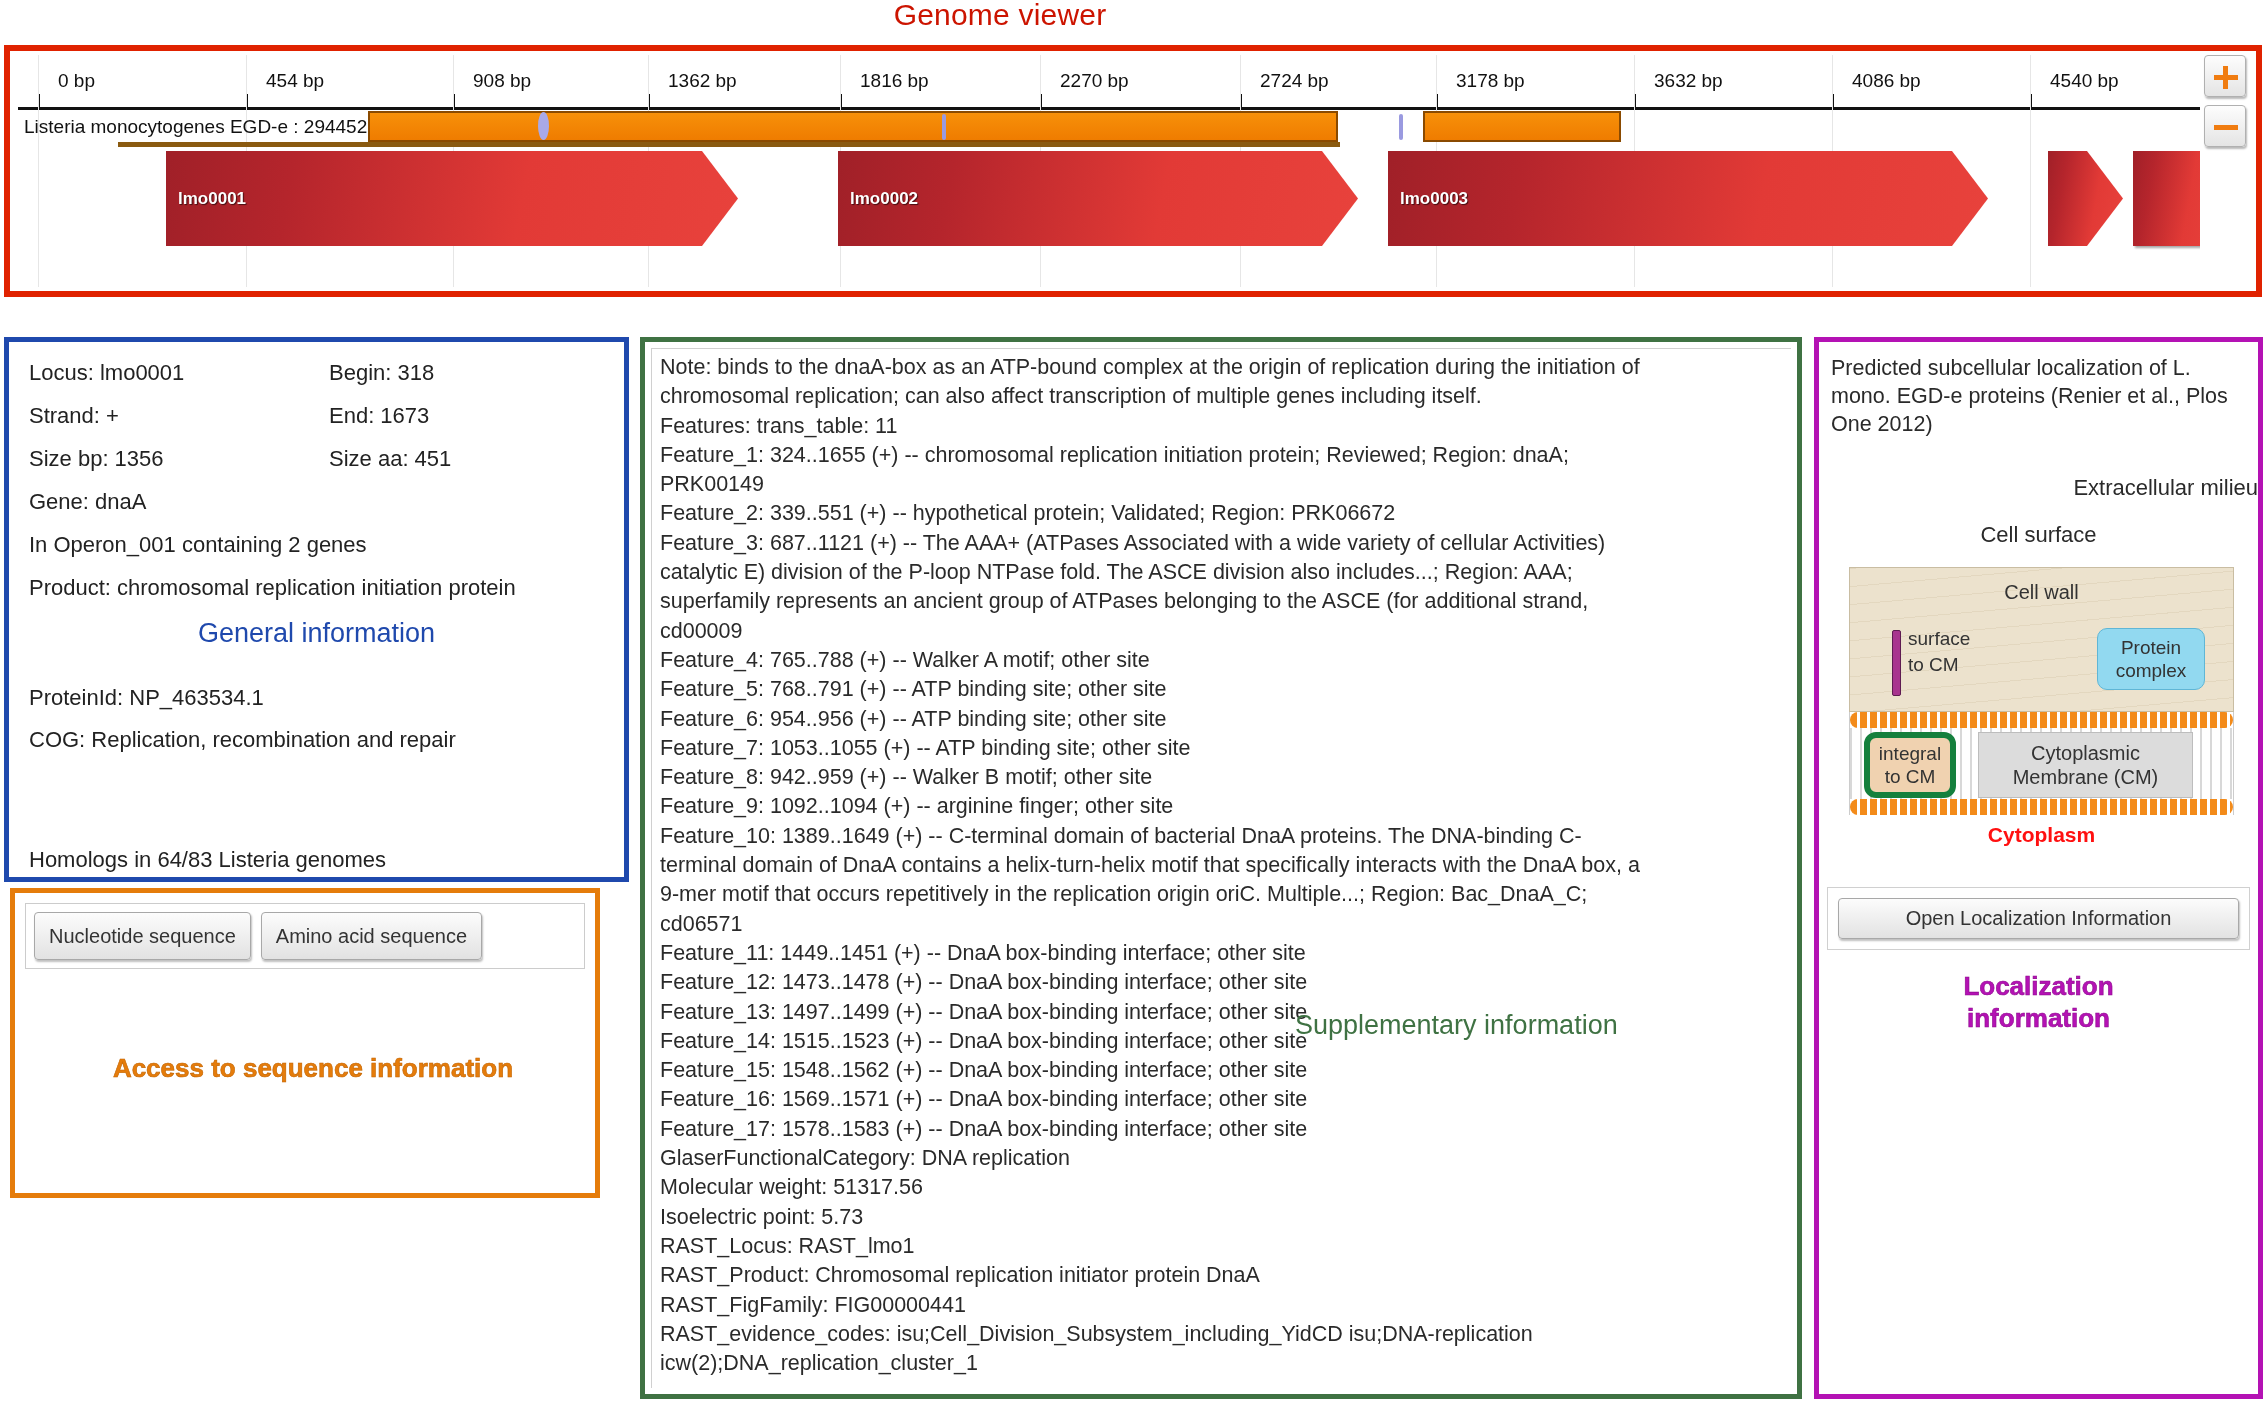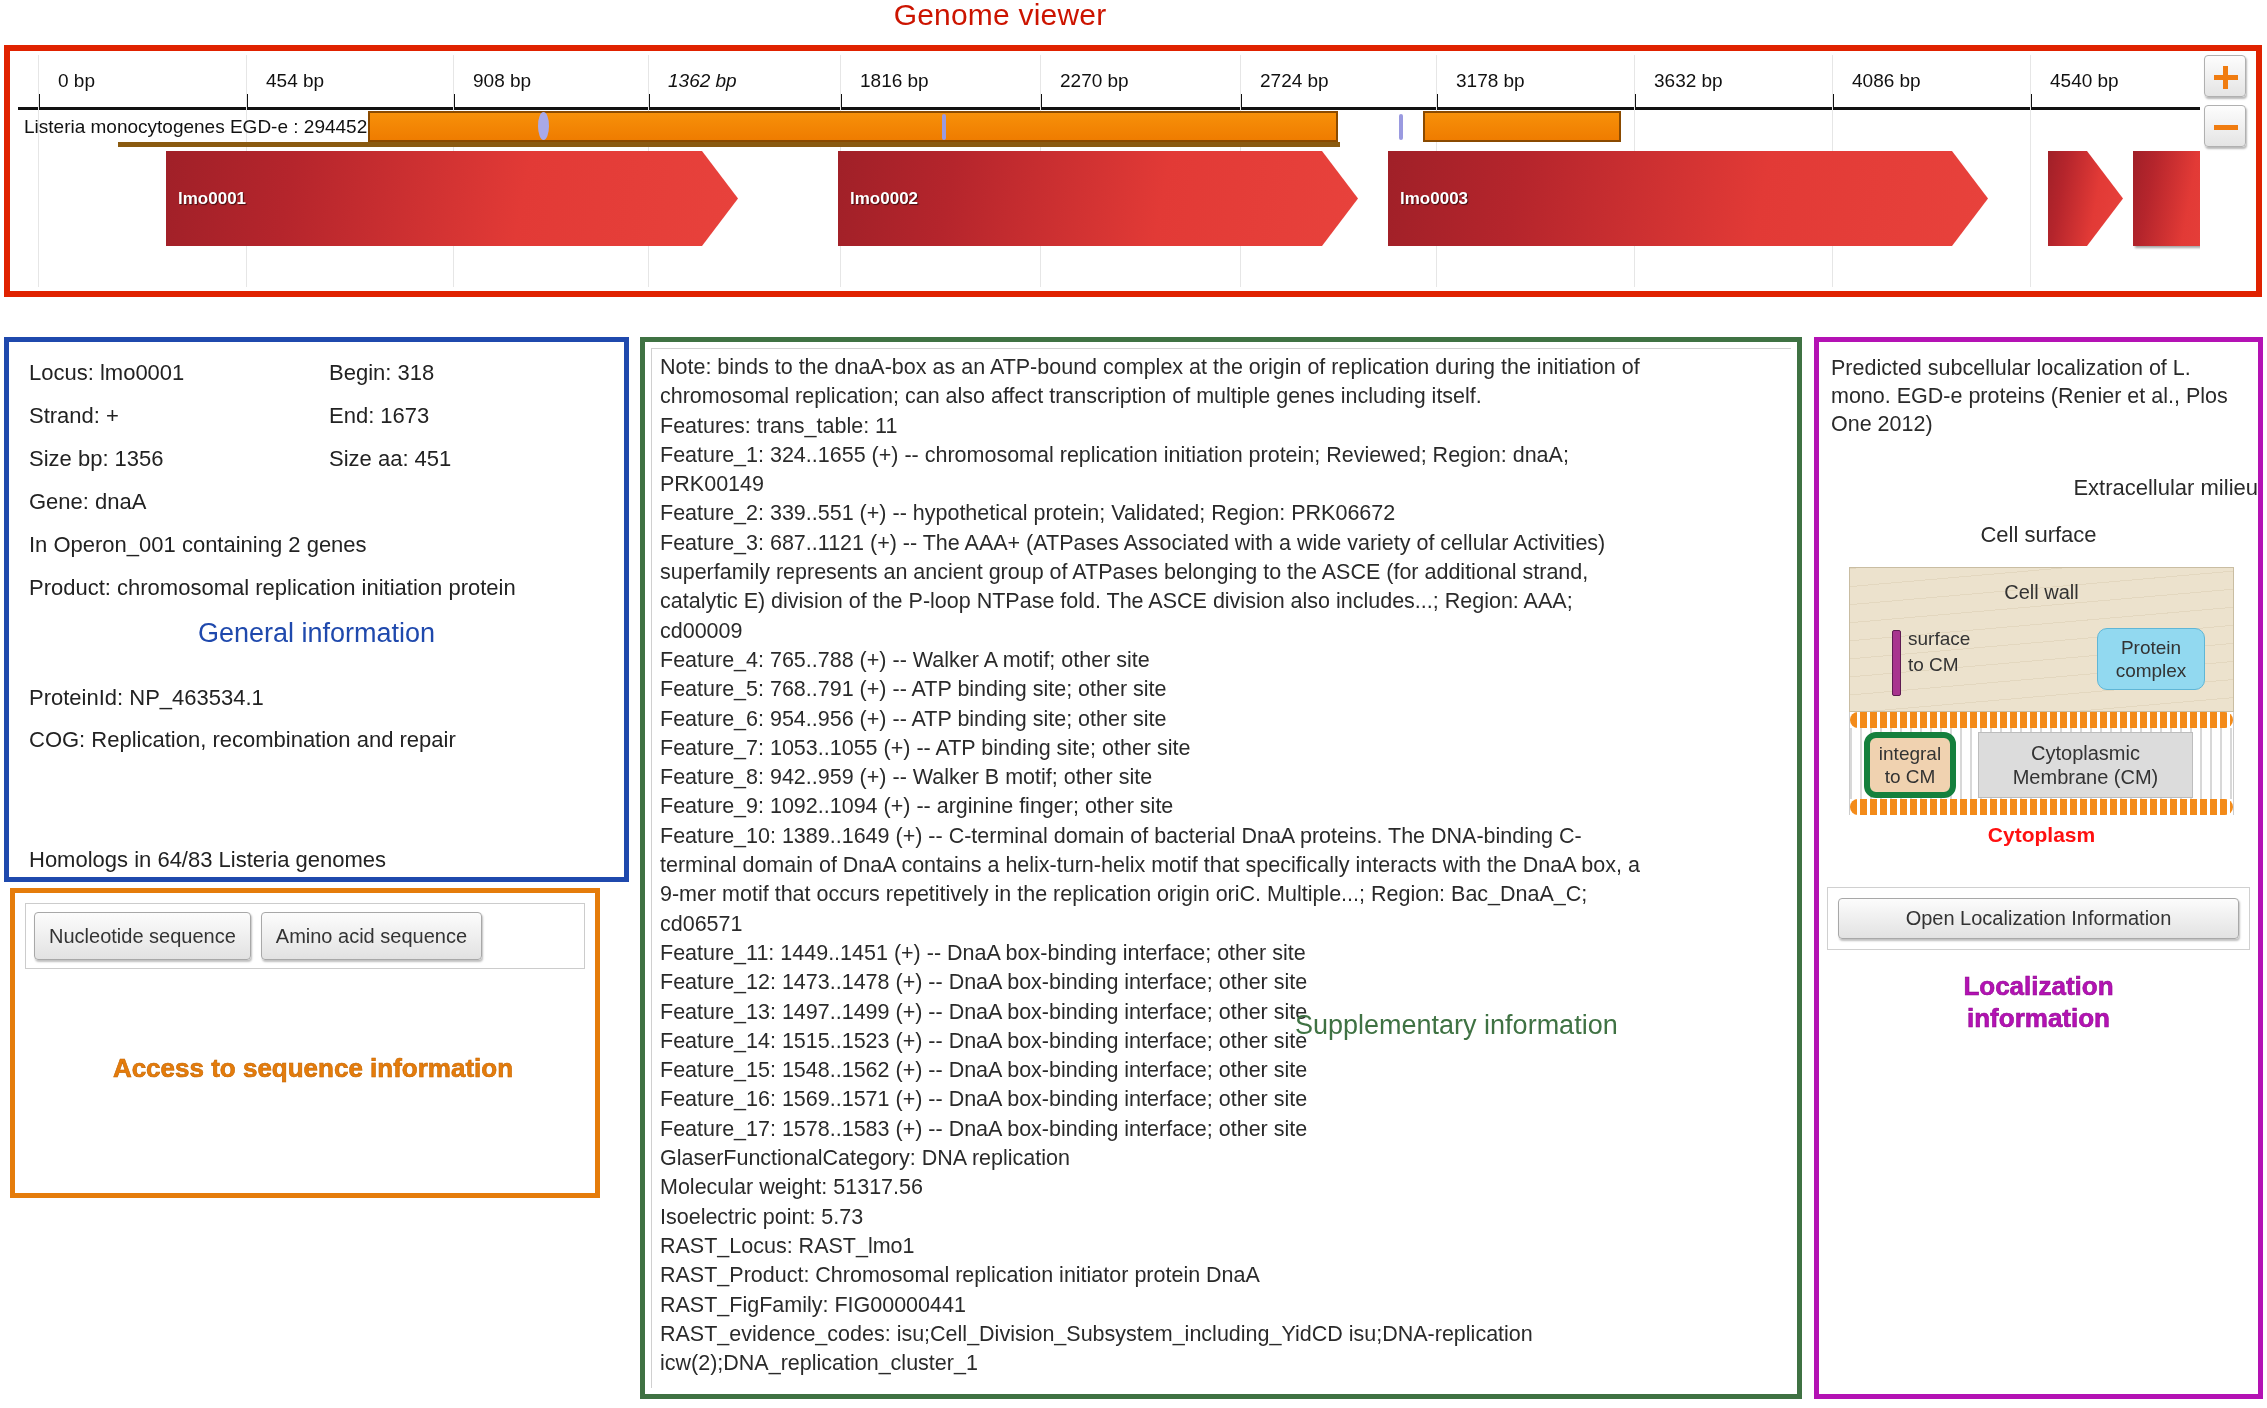--- a/index.html
+++ b/index.html
@@ -480,21 +480,21 @@
       <div class="gv-ruler">
         <div class="gv-ruler-line"></div>
         <div id="ruler-ticks">
             <div class="gv-tick" style="left: 20px;"></div>
             <div class="gv-tick-label" style="left: 24px;">0 bp</div>
             <div class="gv-tick" style="left: 228px;"></div>
             <div class="gv-tick-label" style="left: 232px;">454 bp</div>
             <div class="gv-tick" style="left: 435px;"></div>
             <div class="gv-tick-label" style="left: 439px;">908 bp</div>
             <div class="gv-tick" style="left: 630px;"></div>
-            <div class="gv-tick-label" style="left: 634px; font-style: italic;">1362 bp</div>
+            <div class="gv-tick-label" style="left: 634px;">1362 bp</div>
             <div class="gv-tick" style="left: 822px;"></div>
             <div class="gv-tick-label" style="left: 826px;">1816 bp</div>
             <div class="gv-tick" style="left: 1022px;"></div>
             <div class="gv-tick-label" style="left: 1026px;">2270 bp</div>
             <div class="gv-tick" style="left: 1222px;"></div>
             <div class="gv-tick-label" style="left: 1226px;">2724 bp</div>
             <div class="gv-tick" style="left: 1418px;"></div>
             <div class="gv-tick-label" style="left: 1422px;">3178 bp</div>
             <div class="gv-tick" style="left: 1616px;"></div>
             <div class="gv-tick-label" style="left: 1620px;">3632 bp</div>
@@ -592,22 +592,22 @@
 
   <div class="sup-panel">
     <div class="sup-inner" id="sup-lines">
         <div class="sup-line">Note: binds to the dnaA-box as an ATP-bound complex at the origin of replication during the initiation of</div>
         <div class="sup-line">chromosomal replication; can also affect transcription of multiple genes including itself.</div>
         <div class="sup-line">Features: trans_table: 11</div>
         <div class="sup-line">Feature_1: 324..1655 (+) -- chromosomal replication initiation protein; Reviewed; Region: dnaA;</div>
         <div class="sup-line">PRK00149</div>
         <div class="sup-line">Feature_2: 339..551 (+) -- hypothetical protein; Validated; Region: PRK06672</div>
         <div class="sup-line">Feature_3: 687..1121 (+) -- The AAA+ (ATPases Associated with a wide variety of cellular Activities)</div>
+        <div class="sup-line">catalytic E) division of the P-loop NTPase fold. The ASCE division also includes...; Region: AAA;</div>
         <div class="sup-line">superfamily represents an ancient group of ATPases belonging to the ASCE (for additional strand,</div>
-        <div class="sup-line">catalytic E) division of the P-loop NTPase fold. The ASCE division also includes...; Region: AAA;</div>
         <div class="sup-line">cd00009</div>
         <div class="sup-line">Feature_4: 765..788 (+) -- Walker A motif; other site</div>
         <div class="sup-line">Feature_5: 768..791 (+) -- ATP binding site; other site</div>
         <div class="sup-line">Feature_6: 954..956 (+) -- ATP binding site; other site</div>
         <div class="sup-line">Feature_7: 1053..1055 (+) -- ATP binding site; other site</div>
         <div class="sup-line">Feature_8: 942..959 (+) -- Walker B motif; other site</div>
         <div class="sup-line">Feature_9: 1092..1094 (+) -- arginine finger; other site</div>
         <div class="sup-line">Feature_10: 1389..1649 (+) -- C-terminal domain of bacterial DnaA proteins. The DNA-binding C-</div>
         <div class="sup-line">terminal domain of DnaA contains a helix-turn-helix motif that specifically interacts with the DnaA box, a</div>
         <div class="sup-line">9-mer motif that occurs repetitively in the replication origin oriC. Multiple...; Region: Bac_DnaA_C;</div>

